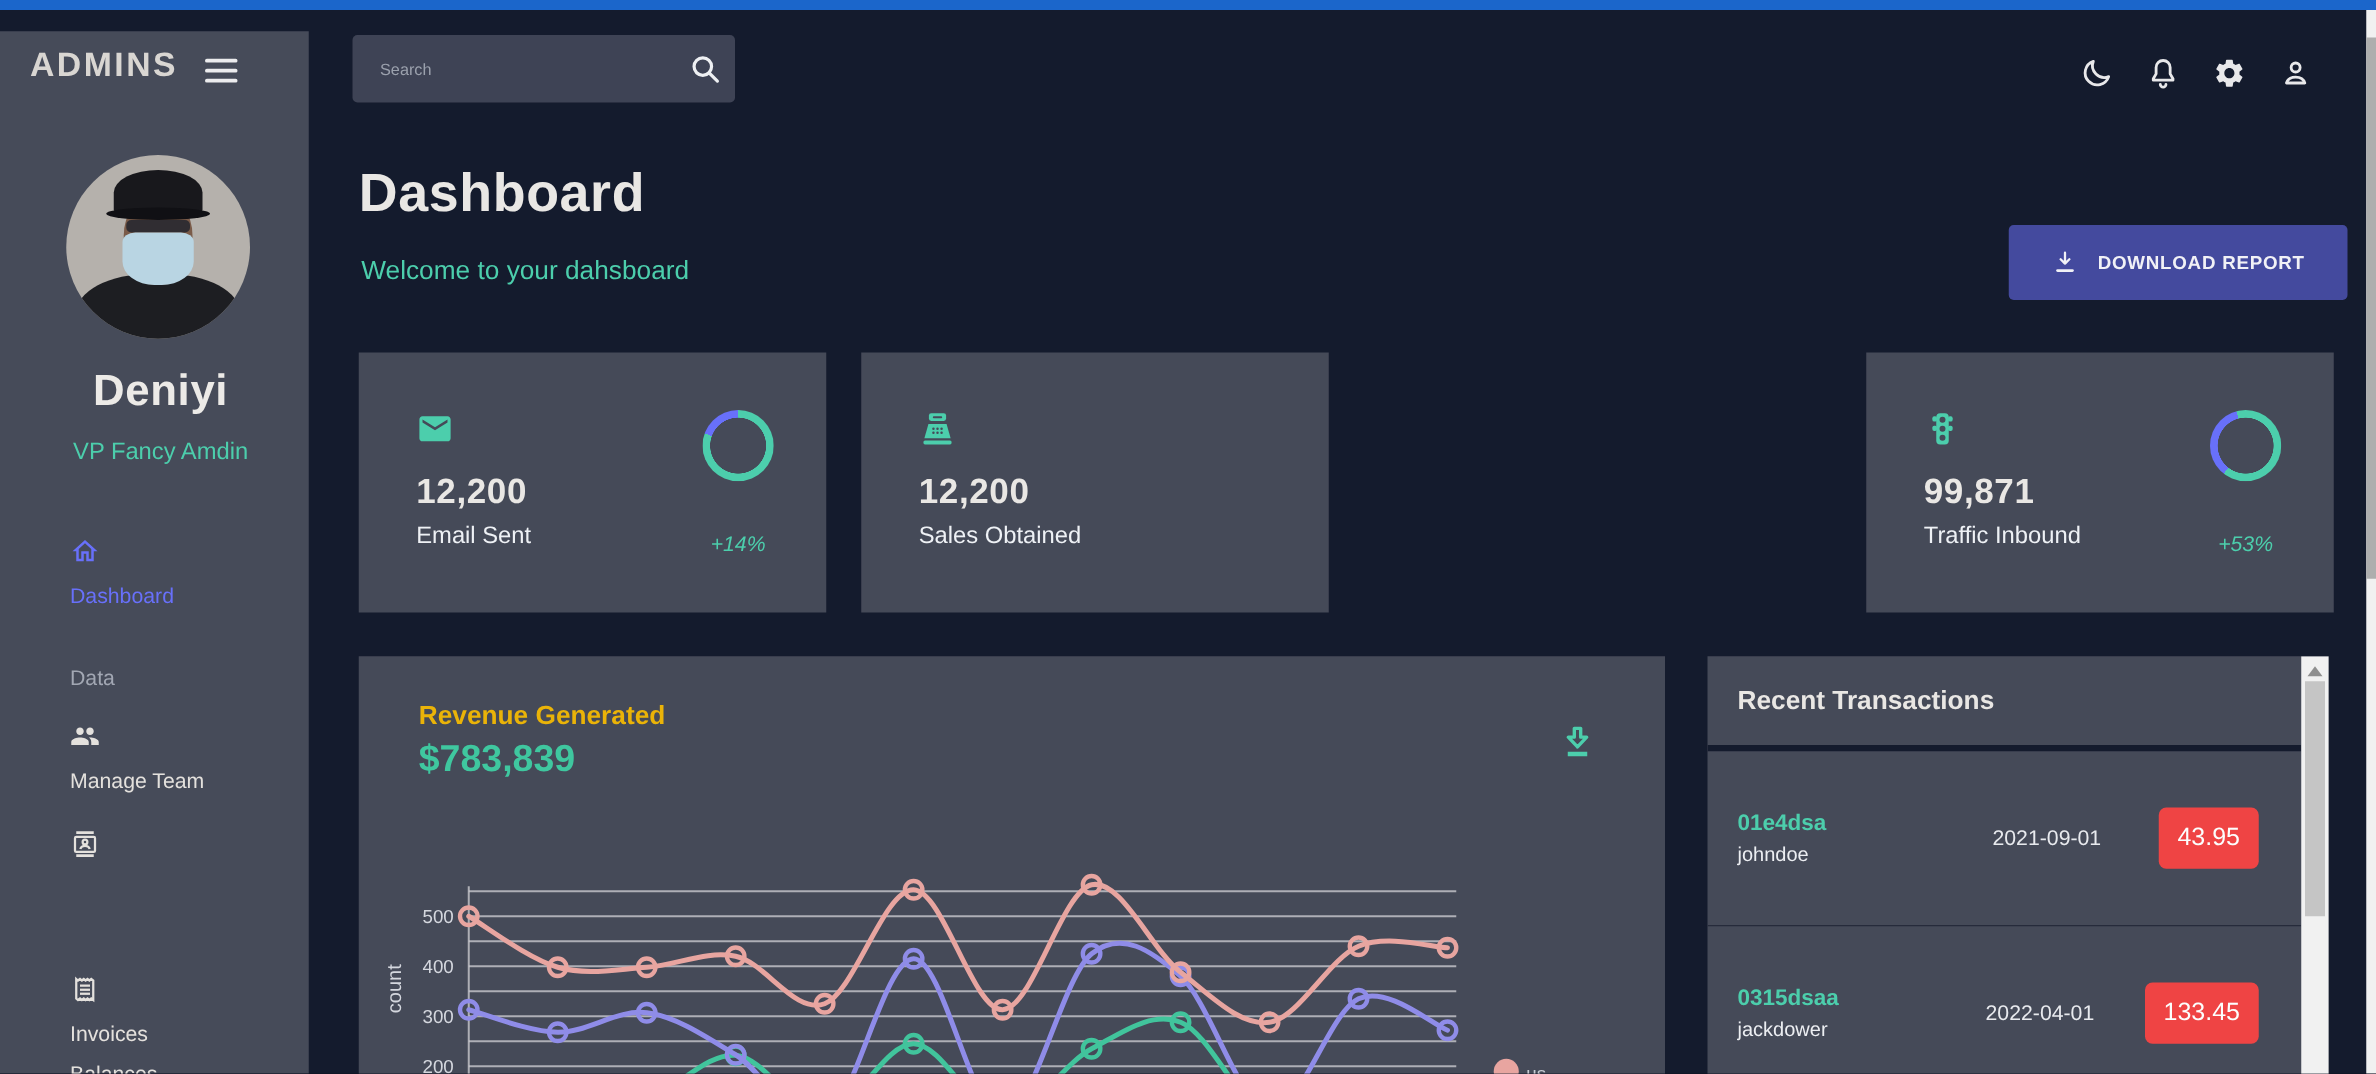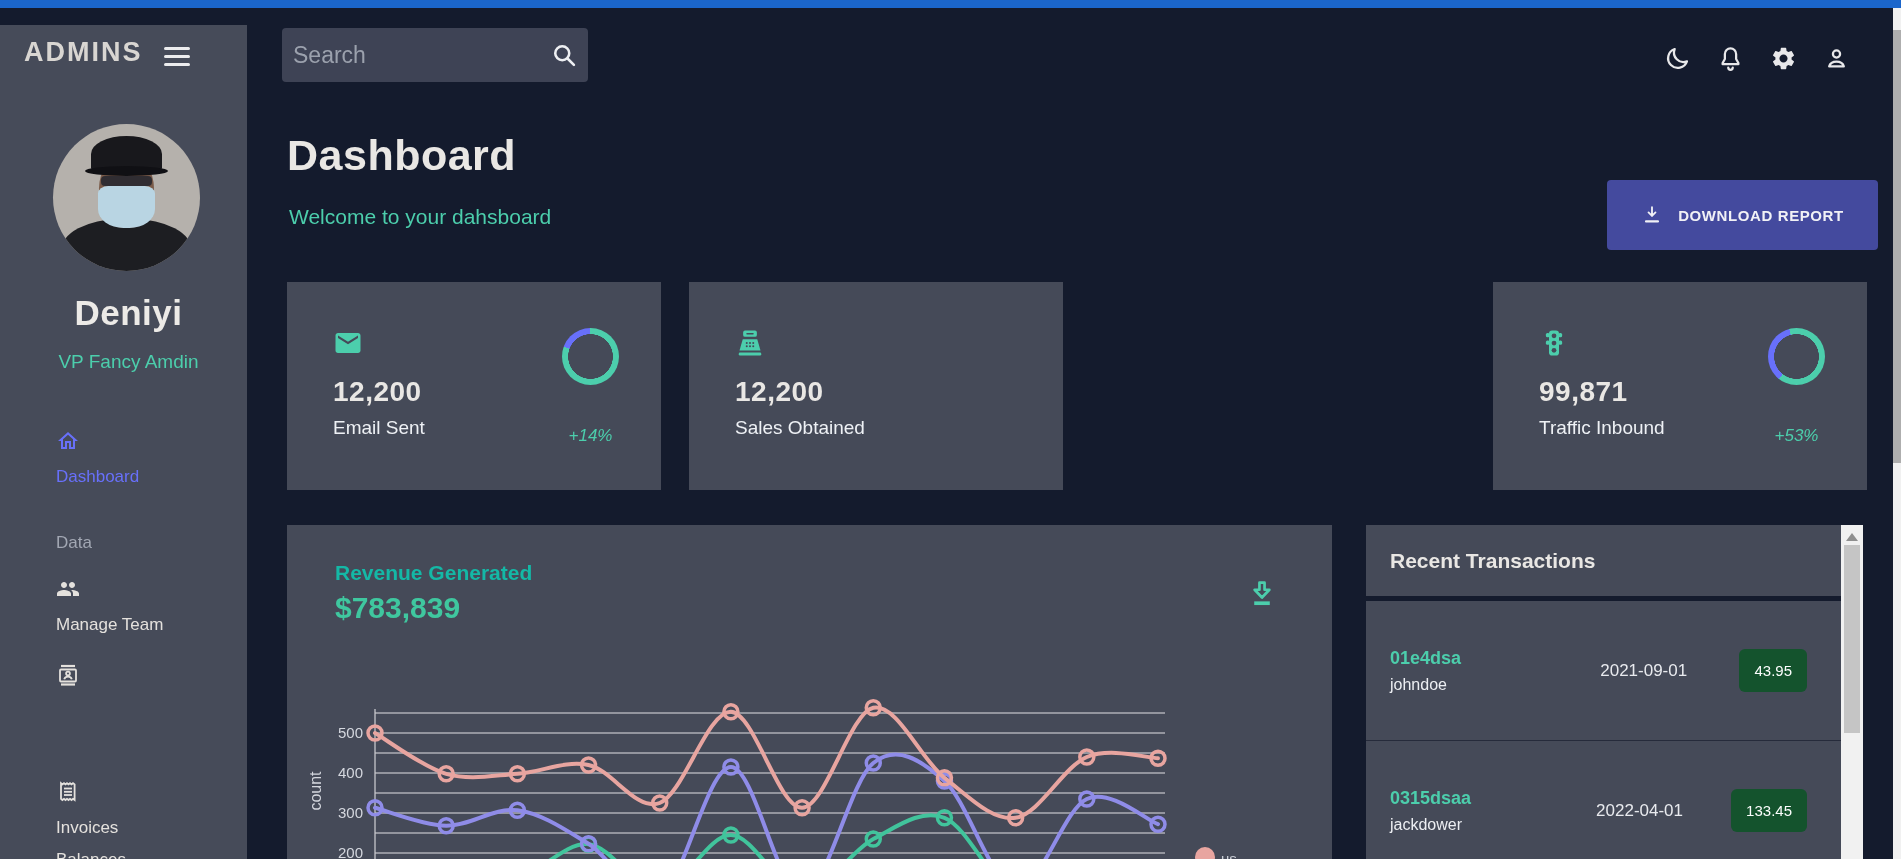--- a/index.html
+++ b/index.html
@@ -41,62 +41,62 @@
   .sb-item .mi { display:block; width:24px; height:24px; }
   .sb-label { font-size:17px; line-height:32px; }
   .sb-active { color:#6870fa; }
   .sb-section { position:absolute; left:56px; top:508px; font-size:17px; color:#a2a7b3; }
   .wrap140 { width:146px; }
   .wrap120 { width:110px; }
 
   
   .search-bar { left:282px; top:28px; width:306px; height:54px; background:#3e4355; border-radius:4px; z-index:6; }
   .search-bar input { position:absolute; left:0; top:0; width:256px; height:54px; background:transparent; border:none; outline:none;
-                      padding-left:11px; font-size:23px; color:#d7dae0; font-family:inherit; }
+                      padding-left:22px; font-size:13px; color:#d7dae0; font-family:inherit; }
   .search-bar input::placeholder { color:#9ba1ad; }
   .search-btn { position:absolute; right:10px; top:13px; width:28px; height:28px; cursor:pointer; color:#eef0f3; }
   .tb-icons { left:1660px; top:41px; display:flex; gap:19px; z-index:6; }
   .tb-btn { width:34px; height:34px; display:flex; align-items:center; justify-content:center;
             color:#e8e8ea; cursor:pointer; }
 
   
   .page-title { left:287px; top:131px; font-size:43px; font-weight:700; color:#e9e7e4; letter-spacing:.5px; z-index:4; }
   .page-sub { left:289px; top:205px; font-size:21px; color:#4cceac; z-index:4; }
-  .dl-btn { left:1607px; top:180px; width:271px; height:70px; background:#444a9e; border-radius:4px;
+  .dl-btn { left:1607px; top:180px; width:271px; height:60px; background:#444a9e; border-radius:4px;
             display:flex; align-items:center; justify-content:center; gap:15px;
             color:#f1f1f6; font-size:15px; font-weight:700; letter-spacing:.6px; cursor:pointer; z-index:4; }
 
   
   .stat-card { top:282px; width:374px; height:208px; background:#454a58; padding:46px 42px 12px 46px;
                display:flex; justify-content:space-between; }
   .stat-icon { width:30px; height:30px; color:#4cceac; }
   .stat-value { font-size:28px; font-weight:700; color:#e9e7e4; margin-top:14px; letter-spacing:.5px; }
   .stat-label { font-size:19px; color:#eef1f5; margin-top:9px; }
   .stat-right { display:flex; flex-direction:column; align-items:center; }
   .ring { width:57px; height:57px; border-radius:50%; }
   .stat-pct { margin-top:41px; font-size:17px; font-style:italic; color:#4cceac; }
 
   
   .chart-panel { left:287px; top:525px; width:1045px; height:420px; background:#454a58; overflow:hidden; }
-  .cp-title { position:absolute; left:48px; top:36px; font-size:21px; font-weight:700; color:#14b8a6; }
+  .cp-title { position:absolute; left:48px; top:36px; font-size:21px; font-weight:700; color:#eab308; }
   .cp-amount { position:absolute; left:48px; top:66px; font-size:30px; font-weight:700; color:#3fc79f; }
   .cp-dl { position:absolute; left:958px; top:52px; width:34px; height:34px; color:#4cceac; cursor:pointer; }
   .cp-svg { position:absolute; left:0; top:0; }
 
   
   .tx-panel { left:1366px; top:525px; width:497px; height:420px; background:#454a58; overflow:hidden; }
   .tx-header { height:76px; border-bottom:5px solid #141b2d; display:flex; align-items:center; padding-left:24px; width:475px; }
   .tx-title { font-size:21px; font-weight:700; color:#e9e7e4; }
   .tx-row { width:475px; height:140px; display:flex; align-items:center; padding:0 34px 0 24px;
             border-bottom:1px solid #262b3b; }
   .tx-c1 { width:158px; }
   .tx-id { font-size:18px; font-weight:700; color:#4cceac; }
   .tx-user { font-size:16px; color:#eceef2; margin-top:7px; }
   .tx-date { flex:1; text-align:center; font-size:17px; color:#e8eaee; }
-  .tx-badge { background:#14532d; color:#fcfefd; font-size:15px; padding:13px 15px; border-radius:6px;
+  .tx-badge { background:#ef4444; color:#fcfefd; font-size:20px; padding:13px 15px; border-radius:6px;
               min-width:52px; }
   .tx-sb { position:absolute; right:0; top:0; width:22px; height:420px; background:#f1f1f1; }
   .tx-sb-arrow { position:absolute; left:5px; top:8px; width:0; height:0;
                  border-left:6px solid transparent; border-right:6px solid transparent; border-bottom:8px solid #8f8f8f; }
   .tx-sb-thumb { position:absolute; left:3px; top:20px; width:16px; height:188px; background:#c5c5c5; }
 </style>
 </head>
 <body>
 
 <div id="app">

